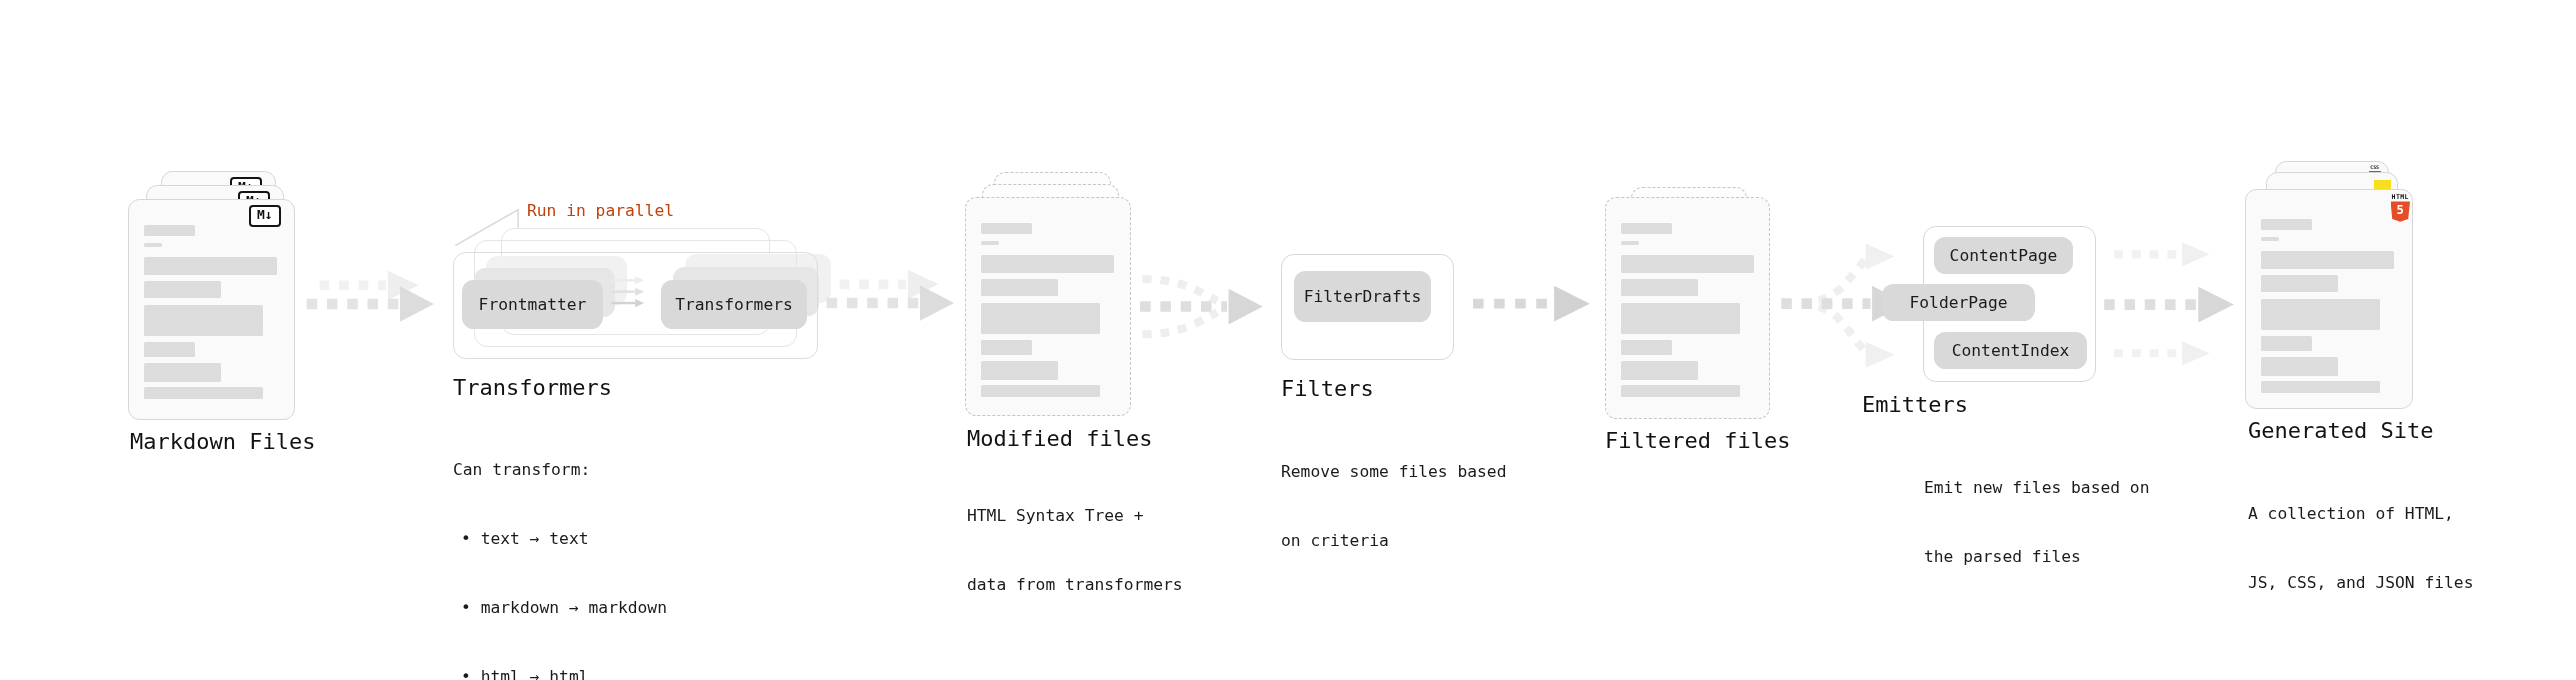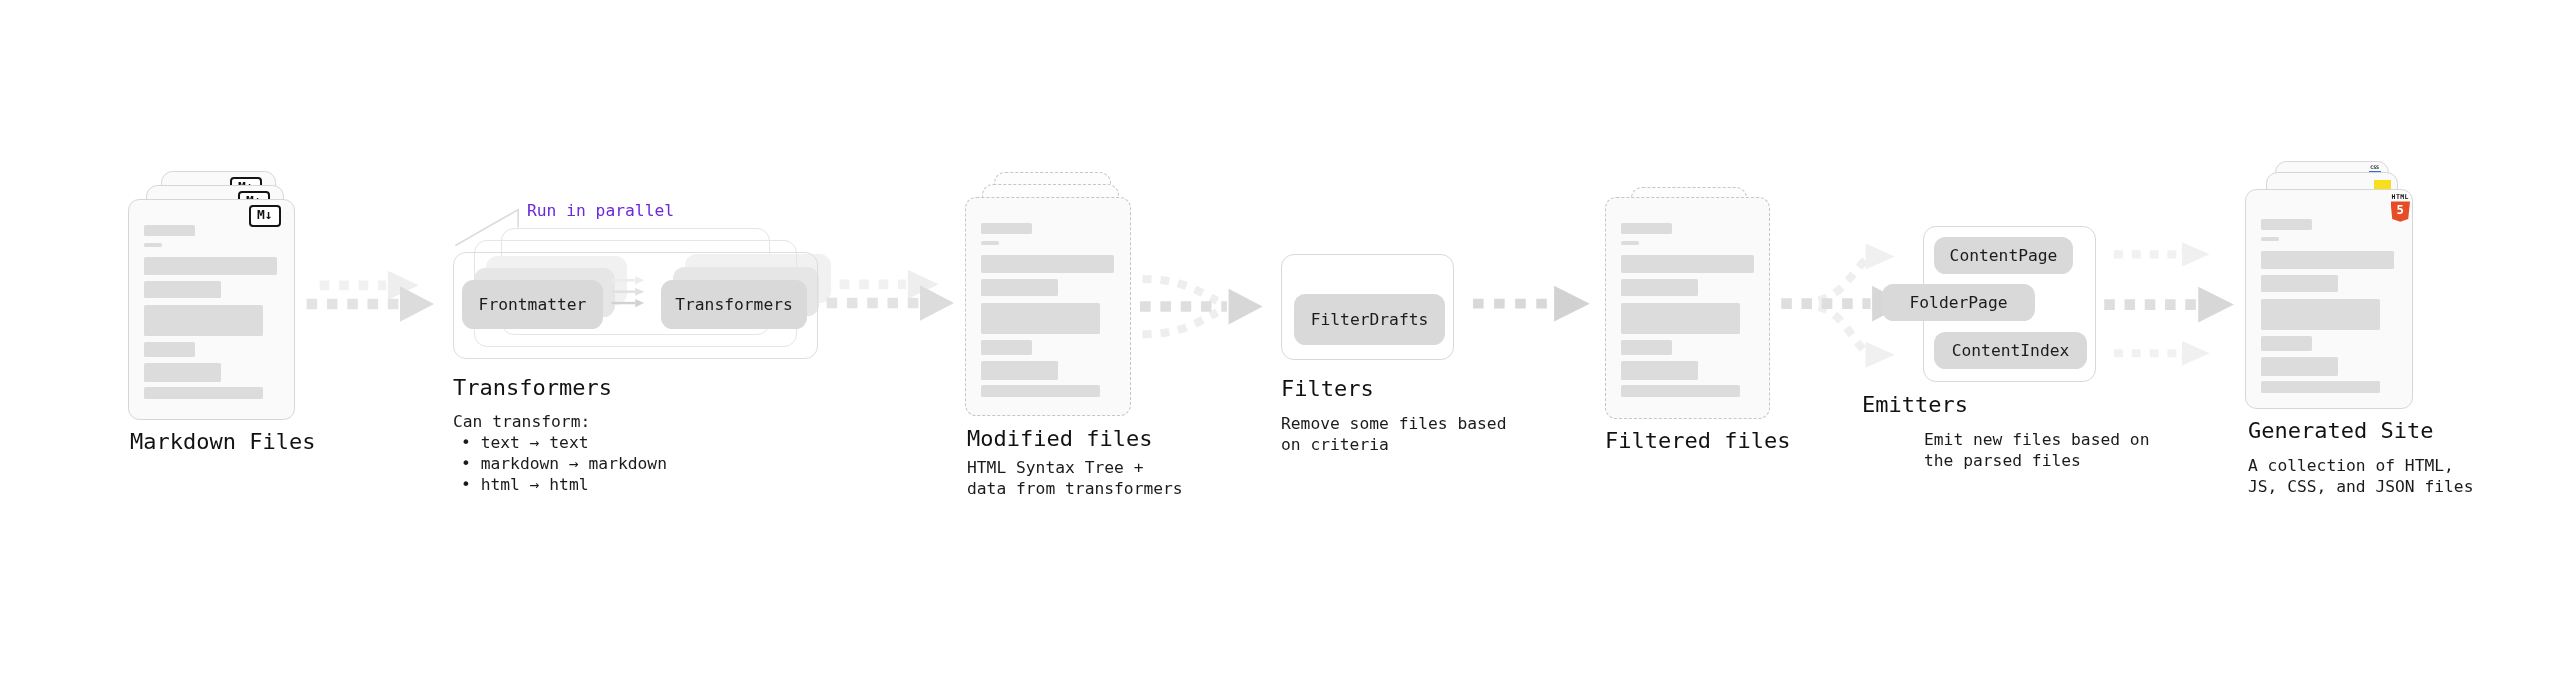--- a/index.html
+++ b/index.html
@@ -11,23 +11,23 @@
   .md-badge{position:absolute;top:4.9px;right:13px;width:32.5px;height:22px;background:#fff;border:2.4px solid #141414;
             border-radius:4.1px;box-sizing:border-box;font-size:13px;font-weight:bold;line-height:16.3px;text-align:center;color:#111;}
   .gbox{position:absolute;background:#d9d9d9;border-radius:11.4px;display:flex;align-items:center;justify-content:center;
         font-size:16.3px;color:#1c1c1c;white-space:nowrap;}
   .gbox.g2{background:#e6e6e6;}
   .gbox.g3{background:#f1f1f1;}
   .obox{position:absolute;border:1.6px solid #ddd;border-radius:13px;box-sizing:border-box;background:transparent;}
   .obox.ghost{border-color:#e5e5e5;}
   .stage-label{position:absolute;font-size:22px;color:#121212;white-space:nowrap;}
   .stage-sub{position:absolute;font-size:16.3px;line-height:21px;color:#1b1b1b;}
-  .stage-sub div{white-space:pre;}
+  .stage-sub div{white-space:pre;margin-top:48px;}
   .stage-sub div.indent{padding-left:8.1px;}
-  .annotation{position:absolute;font-size:16.3px;color:#6d28d9;white-space:nowrap;}
+  .annotation{position:absolute;font-size:16.3px;color:#c2410c;white-space:nowrap;}
   svg.arrow{position:absolute;overflow:visible;}
   
   .js-badge{position:absolute;top:6.5px;right:6.5px;width:17px;height:17px;background:#f7df1e;}
   .css-badge{position:absolute;top:3.3px;right:7.3px;width:12.2px;text-align:center;}
   .css-badge .t{font-size:4.9px;font-weight:bold;color:#111;line-height:4.9px;}
   .css-badge .u{height:2.4px;background:#2e6fe0;margin-top:0.8px;}
   .html5-badge{position:absolute;top:4.1px;right:2px;width:19.5px;text-align:center;}
   .html5-badge .t{font-size:6.5px;font-weight:bold;color:#111;line-height:7.3px;letter-spacing:0.4px;}
   .html5-badge .shield{width:19.5px;height:20.3px;background:#e44d26;clip-path:polygon(0 0,100% 0,91% 87%,50% 100%,9% 87%);
                        color:#fff;font-size:12.2px;font-weight:bold;line-height:18.7px;text-align:center;}
@@ -119,21 +119,21 @@
   </div>
 
   <svg class="arrow" style="left:1136px;top:256px;" width="134" height="102" viewBox="0 0 165 125">
     <path d="M 8 28 C 55 28 75 42 100 55" stroke="#eeeeee" stroke-width="10" stroke-dasharray="11 11" fill="none"></path>
     <path d="M 8 96 C 55 96 75 82 100 69" stroke="#eeeeee" stroke-width="10" stroke-dasharray="11 11" fill="none"></path>
     <line x1="5" y1="62" x2="112" y2="62" stroke="#dedede" stroke-width="13" stroke-dasharray="13 12"></line>
     <polygon points="114,40 156,62 114,84" fill="#d7d7d7"></polygon>
   </svg>
 
   <div class="obox" style="left:1281px;top:254px;width:173px;height:106px;border-color:#d8d8d8;"></div>
-  <div class="gbox" style="left:1294px;top:294px;width:151px;height:51px;">FilterDrafts</div>
+  <div class="gbox" style="left:1294px;top:271px;width:137px;height:51px;">FilterDrafts</div>
   <div class="stage-label" style="left:1281px;top:376px;">Filters</div>
   <div class="stage-sub" style="left:1281px;top:413px;">
     <div>Remove some files based</div>
     <div>on criteria</div>
   </div>
 
   <svg class="arrow" style="left:1468px;top:281px;" width="126" height="47" viewBox="0 0 155 58">
     <line x1="6" y1="28" x2="104" y2="28" stroke="#d8d8d8" stroke-width="12" stroke-dasharray="13 13"></line>
     <polygon points="106,6 150,28 106,50" fill="#d2d2d2"></polygon>
   </svg>

